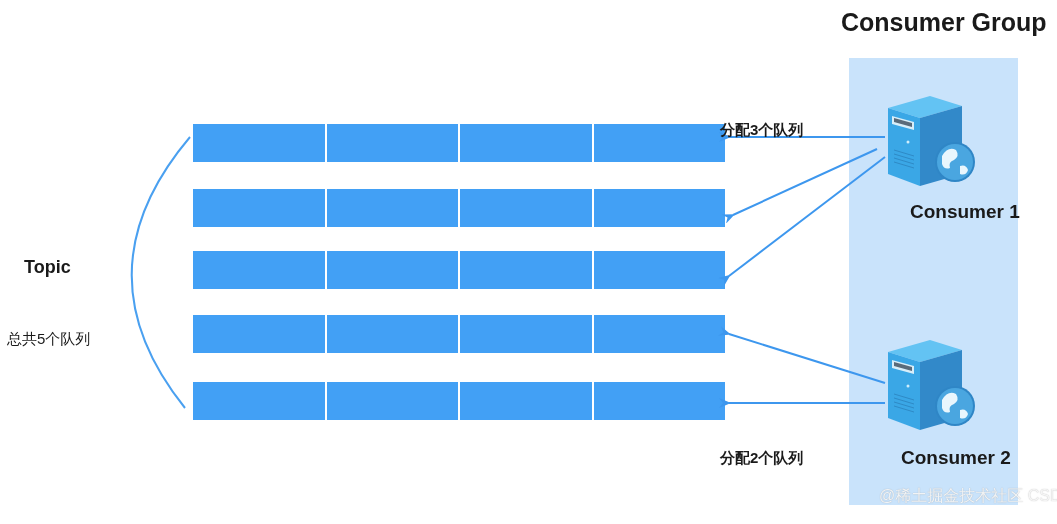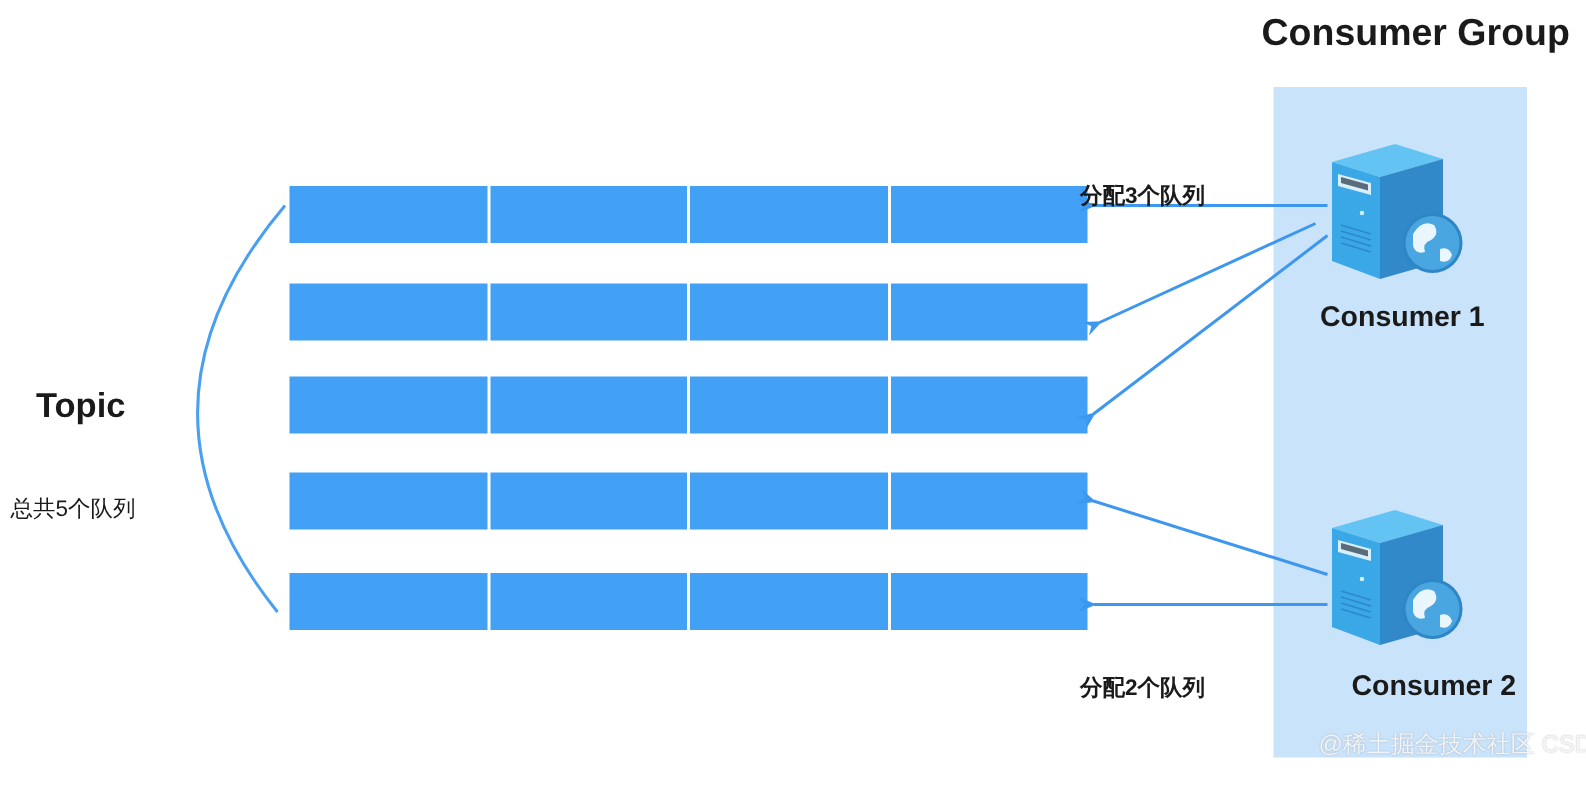--- a/index.html
+++ b/index.html
@@ -1,21 +1,21 @@
 <!DOCTYPE html>
 <html><head>
 <meta charset="utf-8">
 <style>
   html, body { margin: 0; padding: 0; background: #ffffff; }
   body { width: 1057px; height: 524px; position: relative; overflow: hidden;
          font-family: "Liberation Sans", "DejaVu Sans", sans-serif; color: #1a1a1a; }
   .abs { position: absolute; }
   .group-panel { left: 849px; top: 58px; width: 169px; height: 447px; background: #c9e3fb; }
   .group-title { left: 841px; top: 8px; font-size: 25px; font-weight: bold; white-space: nowrap; }
-  .topic-label { left: 24px; top: 257px; font-size: 23px; font-weight: bold; }
+  .topic-label { left: 24px; top: 257px; font-size: 18px; font-weight: bold; }
   .topic-count { left: 7px; top: 330px; font-size: 15px; font-weight: normal; white-space: nowrap; }
   .alloc-label { font-size: 15px; font-weight: bold; white-space: nowrap; }
   .consumer-label { font-size: 19px; font-weight: bold; white-space: nowrap; }
   .queue { left: 193px; width: 532px; height: 38px; display: flex; }
   .seg { flex: 1; background: #42a0f5; height: 100%; }
   .seg + .seg { margin-left: 2px; }
   .watermark { left: 879px; top: 486px; font-size: 16px; color: rgba(255,255,255,0.85);
                white-space: nowrap; text-shadow: 0 0 1px rgba(120,120,120,0.6); }
   svg.overlay { position: absolute; left: 0; top: 0; }
   .server { position: absolute; width: 100px; height: 110px; }
@@ -92,21 +92,21 @@
         <line x1="14" y1="68" x2="34" y2="74"></line>
       <line x1="14" y1="72" x2="34" y2="78"></line>
         <line x1="14" y1="76" x2="34" y2="82"></line>
     </g>
     <circle cx="75" cy="76" r="20" fill="#2f86c6"></circle>
     <circle cx="75" cy="76" r="18" fill="#4aa6e0"></circle>
     <path d="M62,70 q6,-10 14,-6 q4,6 -2,10 q-6,2 -4,8 q-6,2 -8,-4 z" fill="#e9f6fd"></path>
     <path d="M80,80 q6,-2 8,4 q-2,6 -8,4 z" fill="#e9f6fd"></path>
   </svg>
 </div>
-<div class="abs consumer-label" style="left:880px; top:201px;">Consumer 1</div>
+<div class="abs consumer-label" style="left:910px; top:201px;">Consumer 1</div>
 
 <div class="server" style="left:880px; top:330px;">
   <svg width="100" height="110" viewBox="0 0 100 110">
     <polygon points="8,22 50,10 82,20 40,32" fill="#63c3f3"></polygon>
     <polygon points="8,22 40,32 40,100 8,88" fill="#3aa7e6"></polygon>
     <polygon points="40,32 82,20 82,88 40,100" fill="#3289c9"></polygon>
     <polygon points="12,30 34,36 34,44 12,38" fill="#d8eef9"></polygon>
     <polygon points="14,32 32,37 32,41 14,36" fill="#5a6b7a"></polygon>
     <circle cx="28" cy="56" r="1.5" fill="#cfeefc"></circle>
     <g stroke="#2e8ac6" stroke-width="1">

